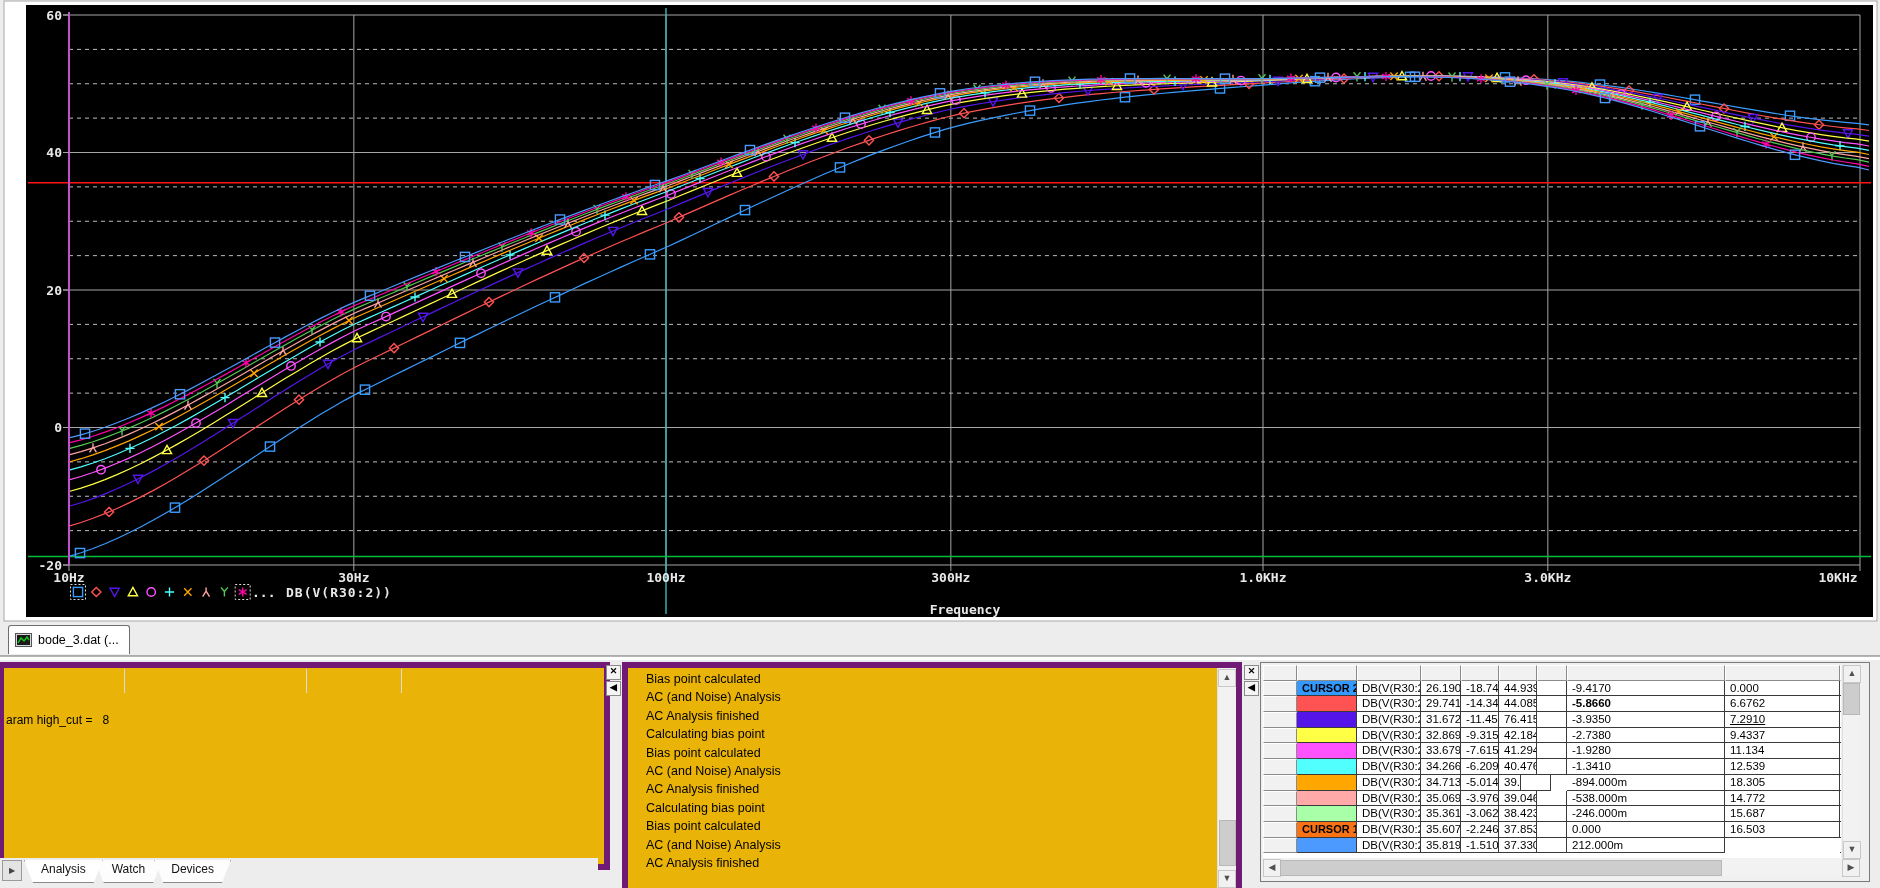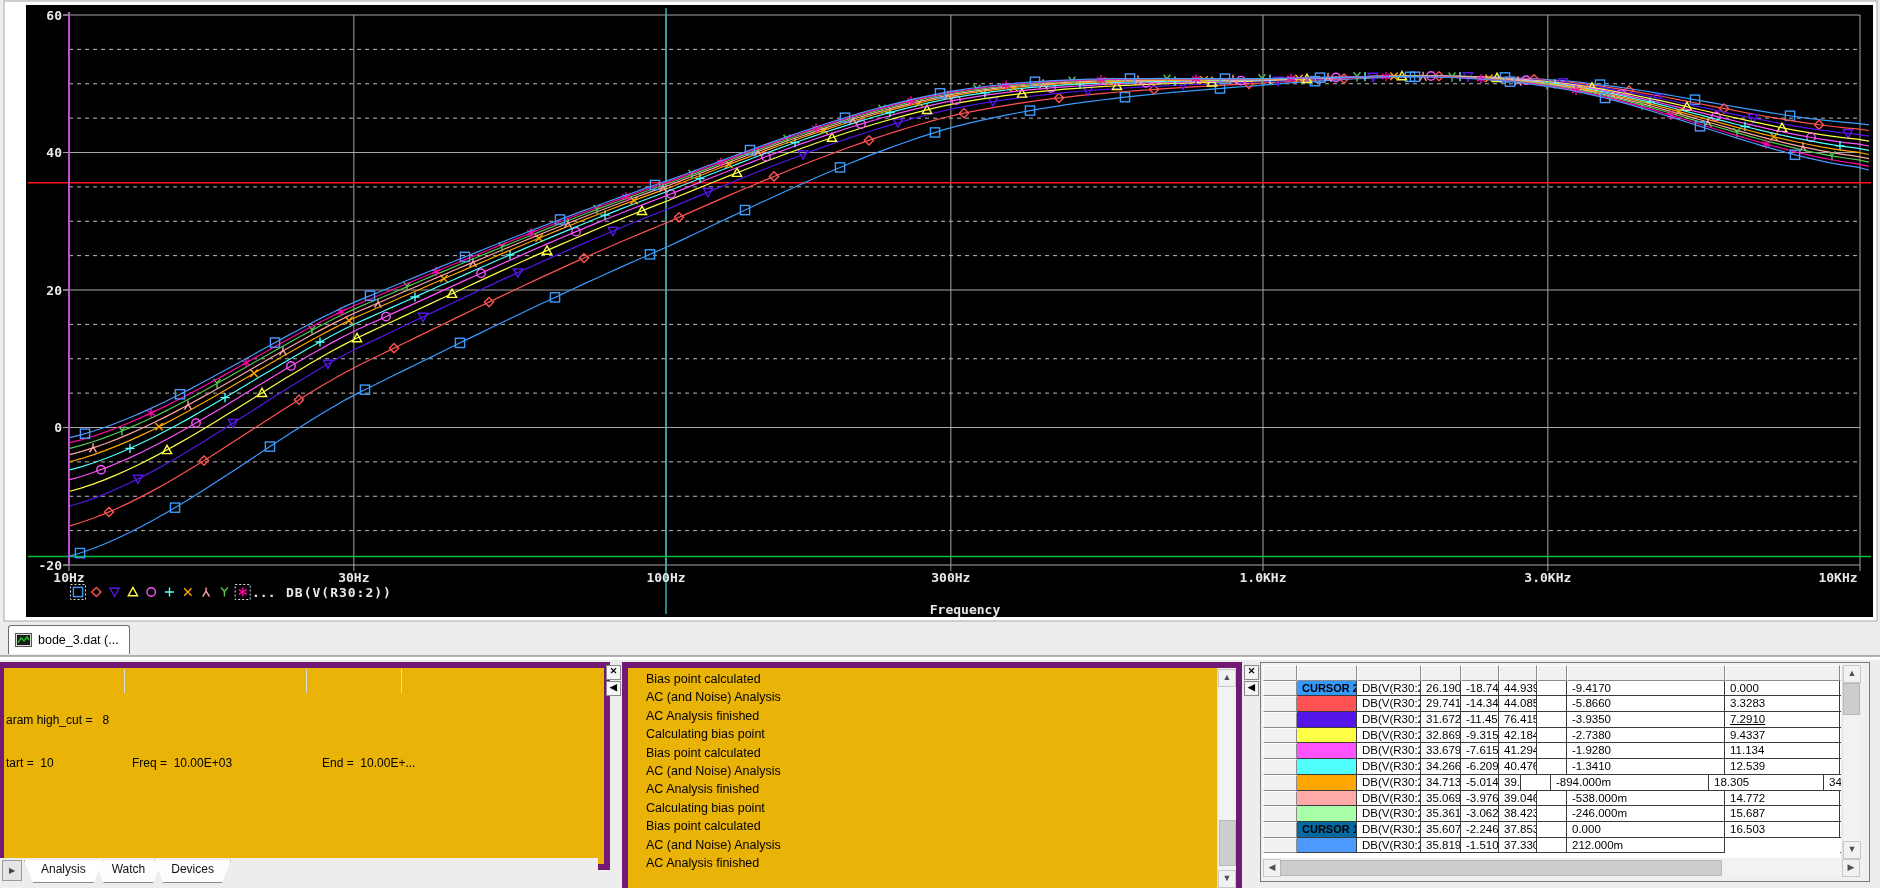--- a/index.html
+++ b/index.html
@@ -354,25 +354,20 @@
     <span>bode_3.dat (...</span>
   </div>
 </div>
 <div id="divider" class="abs"></div>
 
 <div id="left-panel" class="abs panel">
   <div class="abs lp-sep" style="left:120px;"></div>
   <div class="abs lp-sep" style="left:302px;"></div>
   <div class="abs lp-sep" style="left:397px;"></div>
   <div class="abs lp-text" style="left:2px;top:45px;">aram high_cut =   8</div>
-  <div id="lp-line2" class="abs" style="left:0;top:88px;width:598px;height:16px;">
-      <div class="abs lp-text" style="left: 2px; top: 0px;">tart =  10</div>
-      <div class="abs lp-text" style="left: 128px; top: 0px;">Freq =  10.00E+03</div>
-      <div class="abs lp-text" style="left: 318px; top: 0px;">End =  10.00E+...</div>
-    </div>
 </div>
 
 <div id="left-tabs" class="abs">
   <div class="sheet-btn">
     <span>▶</span>
   </div>
   <div id="sheet-tabs" style="display:flex;margin-left:10px;">
       <div class="sheet-tab active">Analysis</div>
       <div class="sheet-tab">Watch</div>
       <div class="sheet-tab">Devices</div>
@@ -435,22 +430,22 @@
         <div class="ct-cell" style="width: 60px;">26.190</div>
       </div>
       <div class="ct-row">
         <div class="ct-cell ct-rowhdr" style="width: 34px;"></div>
         <div class="ct-cell ct-swatch" style="width: 60px; background: rgb(255, 82, 82);"></div>
         <div class="ct-cell" style="width: 64px;">DB(V(R30:2))</div>
         <div class="ct-cell" style="width: 40px;">29.741</div>
         <div class="ct-cell" style="width: 38px;">-14.344</div>
         <div class="ct-cell" style="width: 38px;">44.085</div>
         <div class="ct-cell" style="width: 30px;"></div>
-        <div class="ct-cell" style="width: 158px;">-5.8660</div>
-        <div class="ct-cell" style="width: 115px;">3.3283</div>
+        <div class="ct-cell" style="width: 158px; font-weight: bold;">-5.8660</div>
+        <div class="ct-cell" style="width: 115px;">6.6762</div>
         <div class="ct-cell" style="width: 60px;">29.741</div>
       </div>
       <div class="ct-row">
         <div class="ct-cell ct-rowhdr" style="width: 34px;"></div>
         <div class="ct-cell ct-swatch" style="width: 60px; background: rgb(84, 22, 232);"></div>
         <div class="ct-cell" style="width: 64px;">DB(V(R30:2))</div>
         <div class="ct-cell" style="width: 40px;">31.672</div>
         <div class="ct-cell" style="width: 38px;">-11.458</div>
         <div class="ct-cell" style="width: 38px;">76.415</div>
         <div class="ct-cell" style="width: 30px;"></div>
@@ -495,21 +490,21 @@
         <div class="ct-cell" style="width: 60px;">34.266</div>
       </div>
       <div class="ct-row">
         <div class="ct-cell ct-rowhdr" style="width: 34px;"></div>
         <div class="ct-cell ct-swatch" style="width: 60px; background: rgb(255, 166, 0);"></div>
         <div class="ct-cell" style="width: 64px;">DB(V(R30:2))</div>
         <div class="ct-cell" style="width: 40px;">34.713</div>
         <div class="ct-cell" style="width: 38px;">-5.0143</div>
         <div class="ct-cell" style="width: 22px;">39.727</div>
         <div class="ct-cell" style="width: 30px;"></div>
-        <div class="ct-cell" style="width: 158px;">-894.000m</div>
+        <div class="ct-cell" style="width: 158px; margin-left: 16px;">-894.000m</div>
         <div class="ct-cell" style="width: 115px;">18.305</div>
         <div class="ct-cell" style="width: 60px;">34.713</div>
       </div>
       <div class="ct-row">
         <div class="ct-cell ct-rowhdr" style="width: 34px;"></div>
         <div class="ct-cell ct-swatch" style="width: 60px; background: rgb(255, 169, 169);"></div>
         <div class="ct-cell" style="width: 64px;">DB(V(R30:2))</div>
         <div class="ct-cell" style="width: 40px;">35.069</div>
         <div class="ct-cell" style="width: 38px;">-3.9768</div>
         <div class="ct-cell" style="width: 38px;">39.046</div>
@@ -525,21 +520,21 @@
         <div class="ct-cell" style="width: 40px;">35.361</div>
         <div class="ct-cell" style="width: 38px;">-3.0622</div>
         <div class="ct-cell" style="width: 38px;">38.423</div>
         <div class="ct-cell" style="width: 30px;"></div>
         <div class="ct-cell" style="width: 158px;">-246.000m</div>
         <div class="ct-cell" style="width: 115px;">15.687</div>
         <div class="ct-cell" style="width: 60px;">35.361</div>
       </div>
       <div class="ct-row">
         <div class="ct-cell ct-rowhdr" style="width: 34px;"></div>
-        <div class="ct-cell ct-swatch" style="width: 60px; background: #0369a1;">CURSOR 1</div>
+        <div class="ct-cell ct-swatch" style="width: 60px; background: #f97316;">CURSOR 1</div>
         <div class="ct-cell" style="width: 64px;">DB(V(R30:2))</div>
         <div class="ct-cell" style="width: 40px;">35.607</div>
         <div class="ct-cell" style="width: 38px;">-2.2460</div>
         <div class="ct-cell" style="width: 38px;">37.853</div>
         <div class="ct-cell" style="width: 30px;"></div>
         <div class="ct-cell" style="width: 158px;">0.000</div>
         <div class="ct-cell" style="width: 115px;">16.503</div>
         <div class="ct-cell" style="width: 60px;">35.607</div>
       </div>
       <div class="ct-row">

